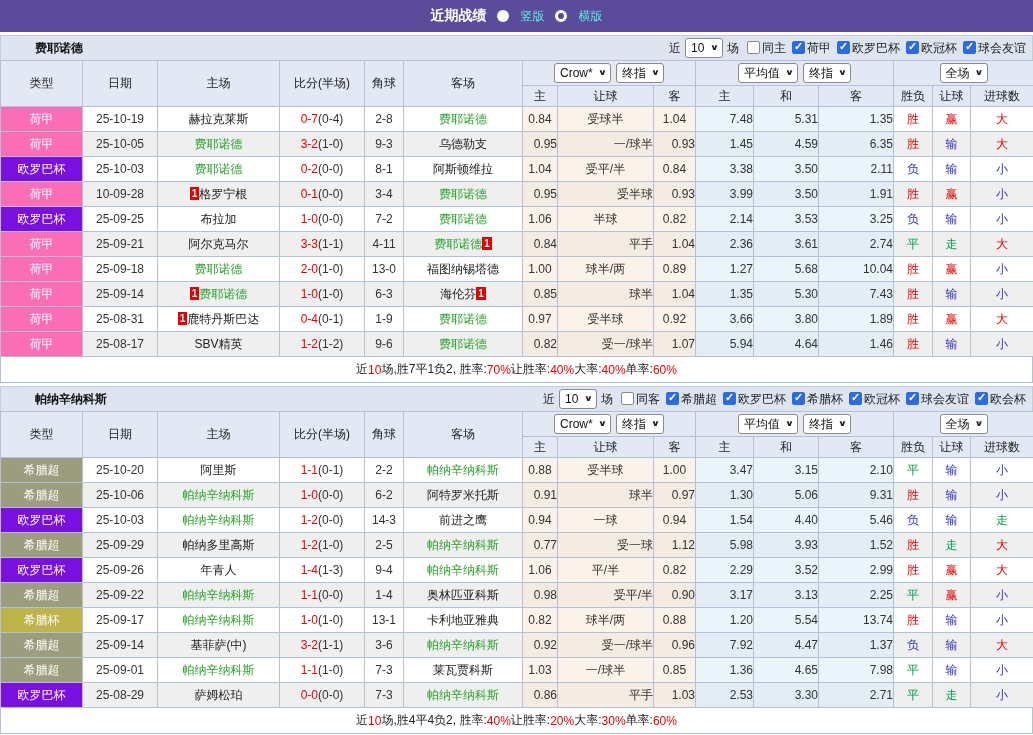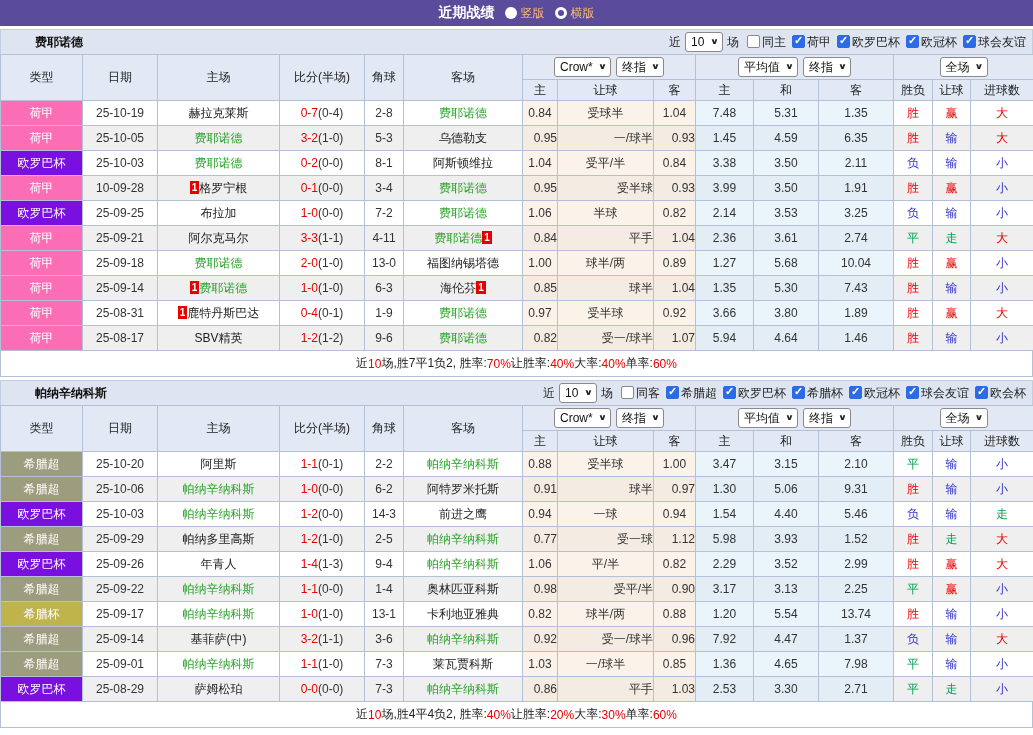--- a/index.html
+++ b/index.html
@@ -2,24 +2,24 @@
 <html><head>
 <meta charset="utf-8">
 <style>
   html,body{margin:0;padding:0;}
   body{
     width:1033px;height:735px;overflow:hidden;background:#fff;
     font-family:"Liberation Sans","DejaVu Sans",sans-serif;font-size:12px;color:#333;
   }
   
   .titlebar{
-    height:26px;background:#5b4b9b;display:flex;align-items:center;justify-content:center;gap:10px;
+    height:32px;background:#5b4b9b;display:flex;align-items:center;justify-content:center;gap:10px;
   }
   .titlebar .title{color:#fff;font-weight:bold;font-size:14px;}
-  .titlebar label{color:#fdba74;font-size:12px;display:inline-flex;align-items:center;gap:4px;cursor:pointer;}
+  .titlebar label{color:#5eead4;font-size:12px;display:inline-flex;align-items:center;gap:12px;cursor:pointer;}
   .radio{display:inline-block;width:12px;height:12px;border-radius:50%;box-sizing:border-box;}
   .radio.filled{background:#fff;}
   .radio.ring{border:3px solid #fff;background:transparent;}
   
   .section{margin-top:3px;}
   .strip{
     height:25px;background:#dee5f1;border:1px solid #c2cde0;border-bottom:none;
     display:flex;align-items:center;justify-content:space-between;padding:0 6px;box-sizing:border-box;
   }
   .strip .team{font-weight:bold;color:#111;padding-left:28px;}
@@ -50,21 +50,21 @@
   th,td{border:1px solid #b3c0d8;text-align:center;padding:0;overflow:hidden;white-space:nowrap;}
   thead th{background:#e2e9f4;font-weight:normal;color:#222;}
   tr.group-row{height:25px;}
   tr.sub-row{height:21px;}
   tbody tr{height:25px;}
   tbody tr.even td{background:#efefef;}
   tbody tr.odd td{background:#ffffff;}
   td.c-type{color:#fff;}
   td.c-crow{background:#fbf3ea !important;}
   tbody tr.even td.c-crow{background:#f4ece3 !important;text-align:right;}
-  td.c-avg{background:#e9f4fb !important;}
+  td.c-avg{background:#e9f4fb !important;text-align:right;}
   tbody tr.even td.c-avg{background:#e2edf5 !important;}
   .s-main{color:#e60000;}
   .s-half{color:#333;margin-top:34px;}
   .t-focus{color:#2fa42f;}
   .t-plain{color:#222;margin-top:25px;}
   .badge{
     display:inline-block;background:#e60000;color:#fff;font-size:10px;line-height:13px;height:13px;
     padding:0 2px;vertical-align:1px;font-weight:bold;
   }
   .r-red{color:#e60000;}
@@ -181,21 +181,21 @@
             <td class="c-avg">1.35</td>
             <td class="r-red">胜</td>
             <td class="r-red">赢</td>
             <td class="r-red">大</td>
           </tr>
           <tr class="even">
             <td class="c-type" style="background: rgb(251, 110, 182);">荷甲</td>
             <td>25-10-05</td>
             <td><span class="t-focus">费耶诺德</span></td>
             <td><span class="s-main">3-2</span><span class="s-half">(1-0)</span></td>
-            <td>5-3</td>
+            <td>9-3</td>
             <td><span class="t-plain">乌德勒支</span></td>
             <td class="c-crow">0.95</td>
             <td class="c-crow">一/球半</td>
             <td class="c-crow">0.93</td>
             <td class="c-avg">1.45</td>
             <td class="c-avg">4.59</td>
             <td class="c-avg">6.35</td>
             <td class="r-red">胜</td>
             <td class="r-blue">输</td>
             <td class="r-red">大</td>

